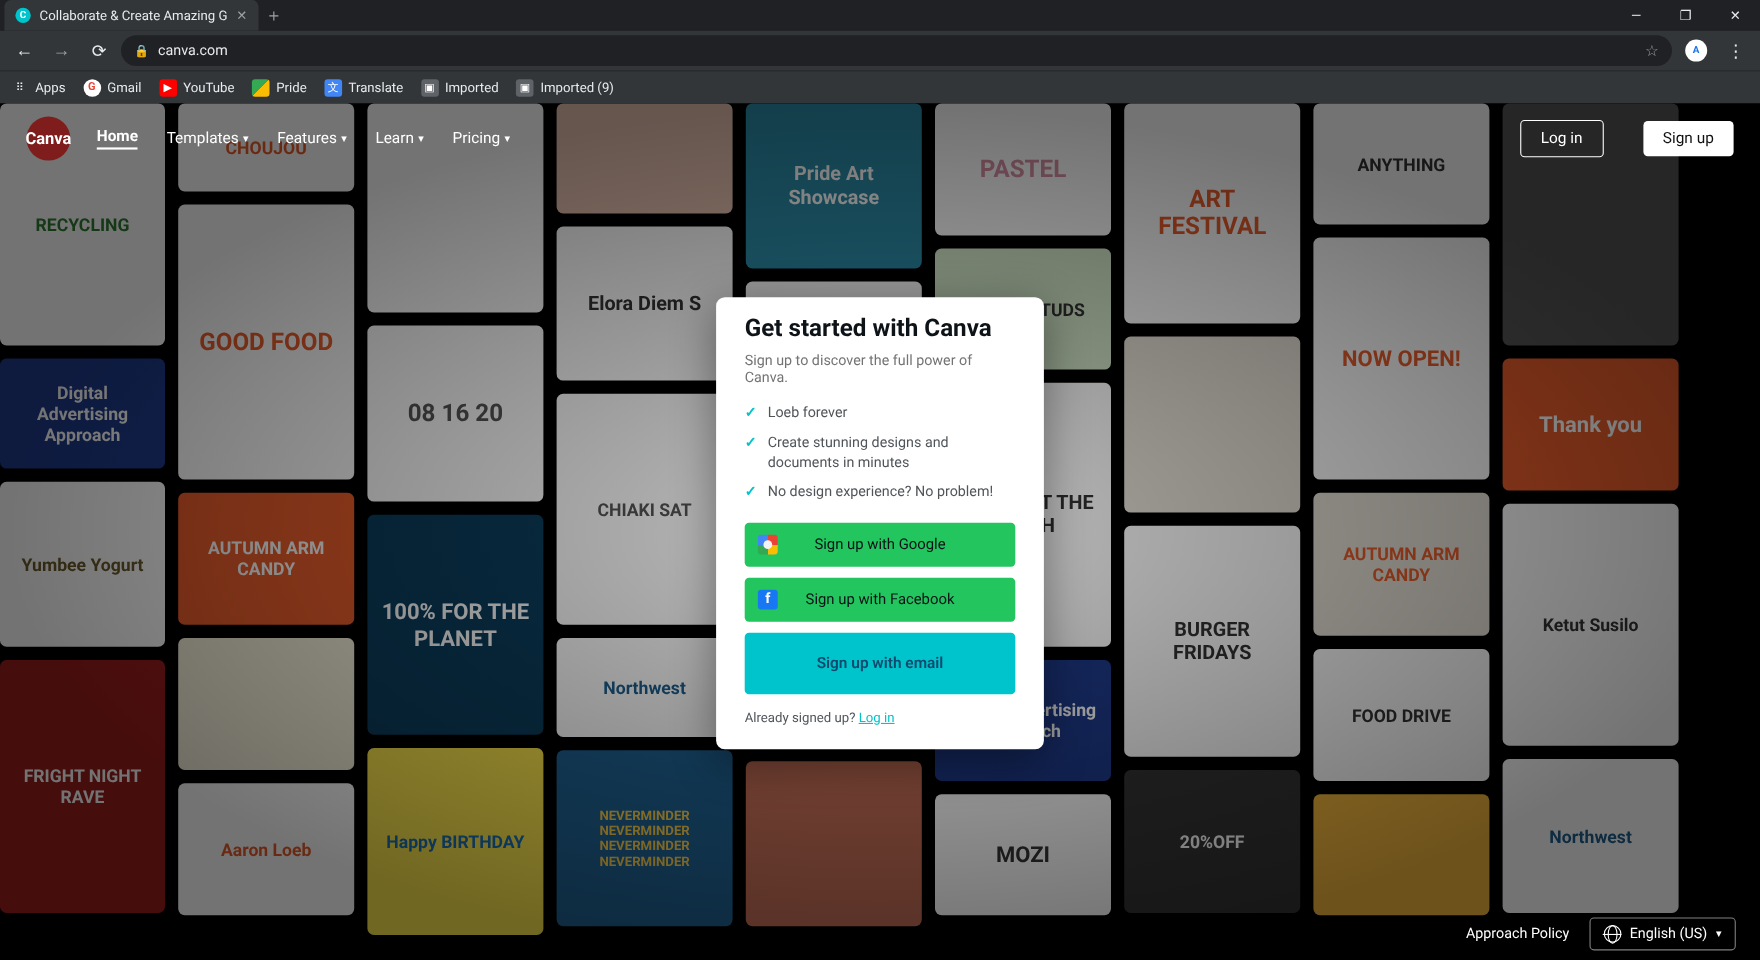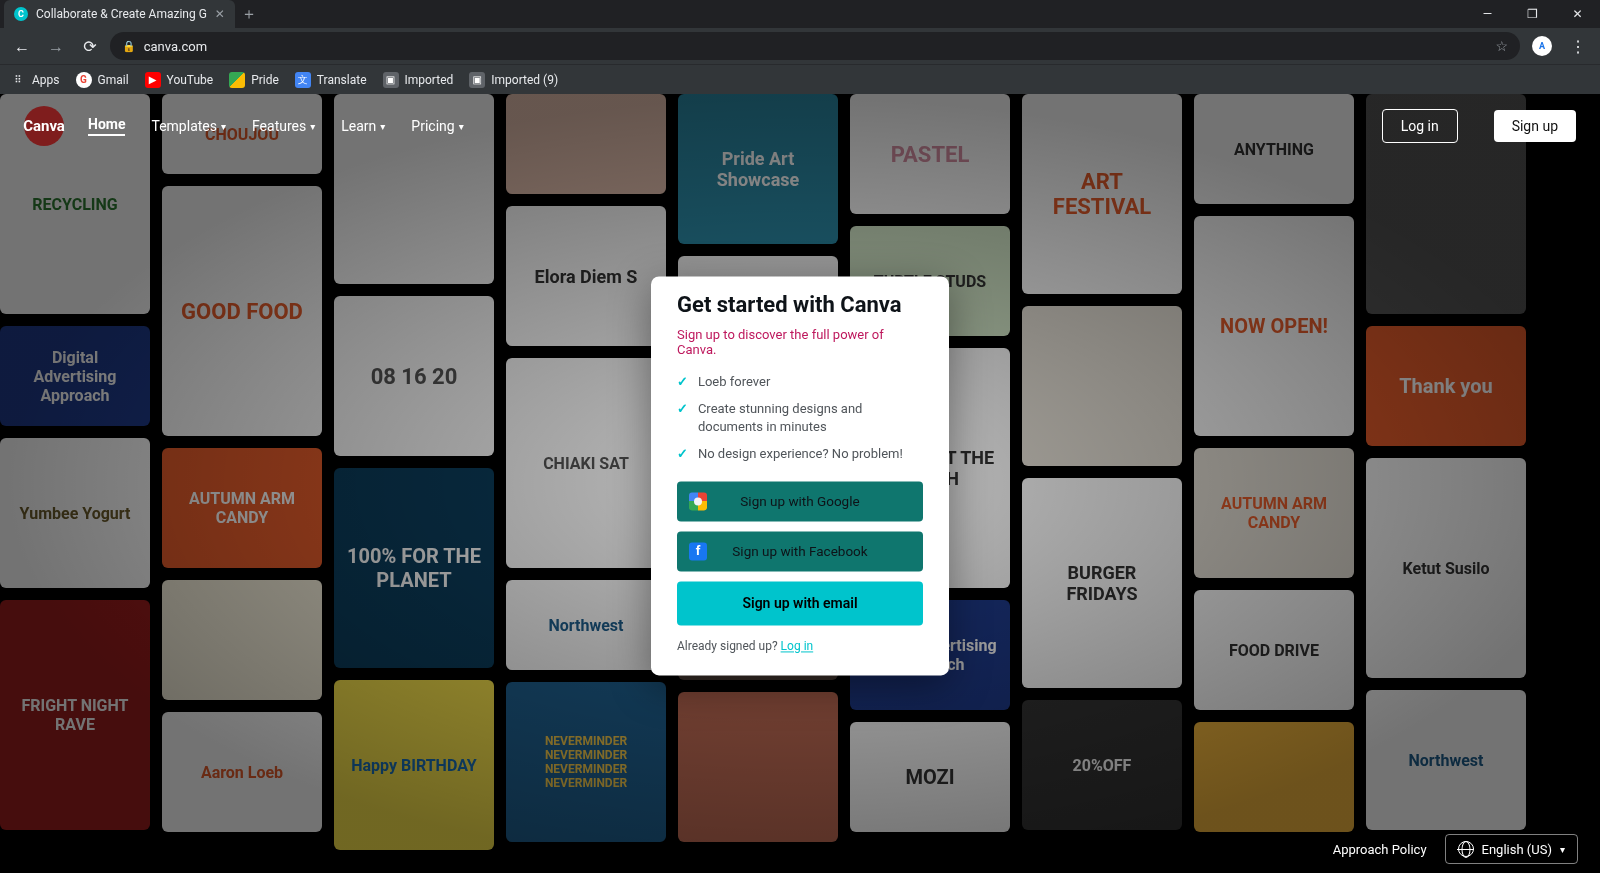--- a/index.html
+++ b/index.html
@@ -49,30 +49,30 @@
 .navlinks .item{ display:flex; align-items:center; gap:4px; cursor:pointer; }
 .navlinks .item.active{ font-weight:700; border-bottom:2px solid #fff; padding-bottom:2px; }
 .chev { font-size:10px; }
 .topnav .spacer{flex:1;}
 .btn-outline{ border:1px solid #fff; color:#fff; background:transparent; padding:8px 18px; border-radius:4px; font-size:14px; cursor:pointer; }
 .btn-solid{ border:none; background:#fff; color:#111; padding:8px 18px; border-radius:4px; font-size:14px; cursor:pointer; margin-left:12px; }
 
 
 .modal { position:absolute; left:50%; top:50%; transform:translate(-50%,-52%); width:298px; background:#fff; border-radius:8px; padding:16px 26px 22px 26px; box-shadow:0 10px 40px rgba(0,0,0,.4); z-index:30; }
 .modal h1{ font-size:22px; font-weight:700; color:#0e1318; margin-bottom:10px; }
-.modal .sub{ font-size:13px; color:#be185d; margin-bottom:16px; }
+.modal .sub{ font-size:13px; color:#737373; margin-bottom:16px; }
 .checks{ list-style:none; margin-bottom:18px; }
 .checks li{ display:flex; gap:10px; font-size:13px; color:#50555a; margin-bottom:10px; line-height:1.35; }
 .checkmark{ color:#00c4cc; font-weight:bold; flex-shrink:0; }
-.sso{ display:flex; align-items:center; justify-content:center; gap:10px; width:100%; height:40px; background:#0f766e; border:none; border-radius:4px; font-size:13.5px; color:#0e1318; margin-bottom:10px; cursor:pointer; position:relative; }
+.sso{ display:flex; align-items:center; justify-content:center; gap:10px; width:100%; height:40px; background:#22c55e; border:none; border-radius:4px; font-size:13.5px; color:#0e1318; margin-bottom:10px; cursor:pointer; position:relative; }
 .sso .ic{ position:absolute; left:12px; width:18px; height:18px; display:flex;align-items:center;justify-content:center;font-weight:bold;border-radius:3px;}
 .gicon{ background:conic-gradient(#ea4335 0 25%,#fbbc04 0 50%,#34a853 0 75%,#4285f4 0);border-radius:50%;}
 .gicon::after{content:"";width:8px;height:8px;background:#f2f3f5;border-radius:50%;}
 .ficon{ background:#1877f2;color:#fff;font-size:13px;}
-.cta{ width:100%; height:44px; background:#00c4cc; color:#000000; border:none; border-radius:4px; font-size:14px; font-weight:600; cursor:pointer; margin-bottom:14px; }
+.cta{ width:100%; height:56px; background:#00c4cc; color:#0c4a6e; border:none; border-radius:4px; font-size:14px; font-weight:600; cursor:pointer; margin-bottom:14px; }
 .already{ font-size:12px; color:#50555a; }
 .already a{ color:#00c4cc; text-decoration:underline; cursor:pointer; }
 
 
 .footer { position:absolute; bottom:0; right:0; height:48px; display:flex; align-items:center; gap:18px; padding:0 22px; z-index:20; color:#fff; font-size:13px; }
 .lang { display:flex; align-items:center; gap:8px; border:1px solid rgba(255,255,255,.5); border-radius:4px; padding:6px 12px; cursor:pointer; }
 .globe{ width:16px;height:16px;border:1.5px solid #fff;border-radius:50%;position:relative;}
 .globe::before{content:"";position:absolute;left:50%;top:-1.5px;bottom:-1.5px;width:7px;border:1.5px solid #fff;border-radius:50%;transform:translateX(-50%);}  
 .globe::after{content:"";position:absolute;left:-1.5px;right:-1.5px;top:50%;height:0;border-top:1.5px solid #fff;}
 </style>

